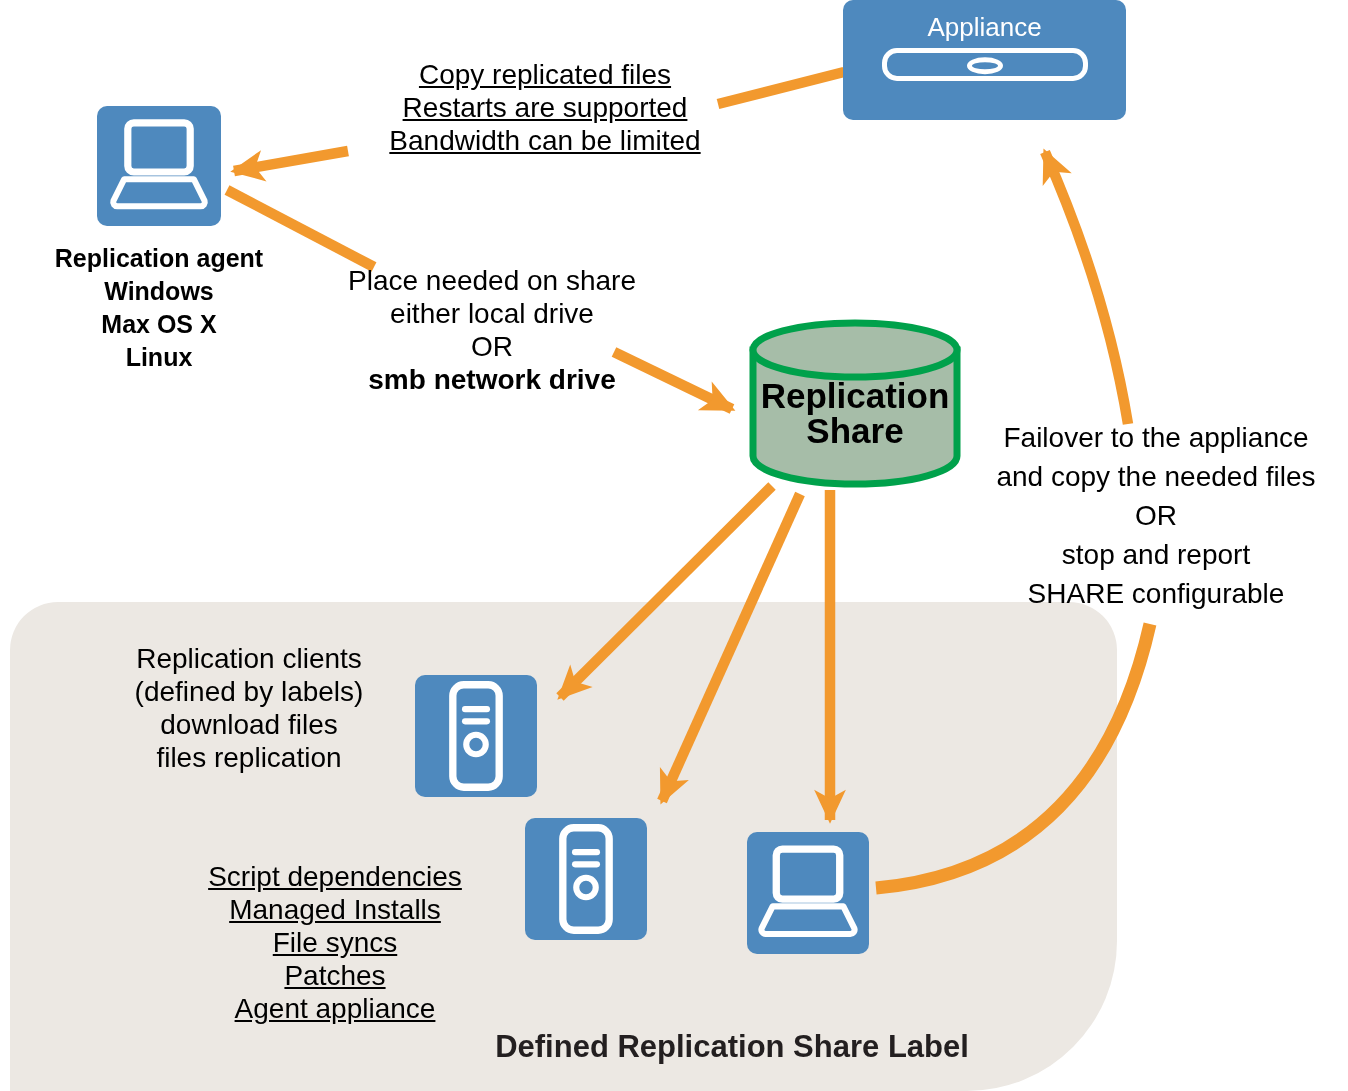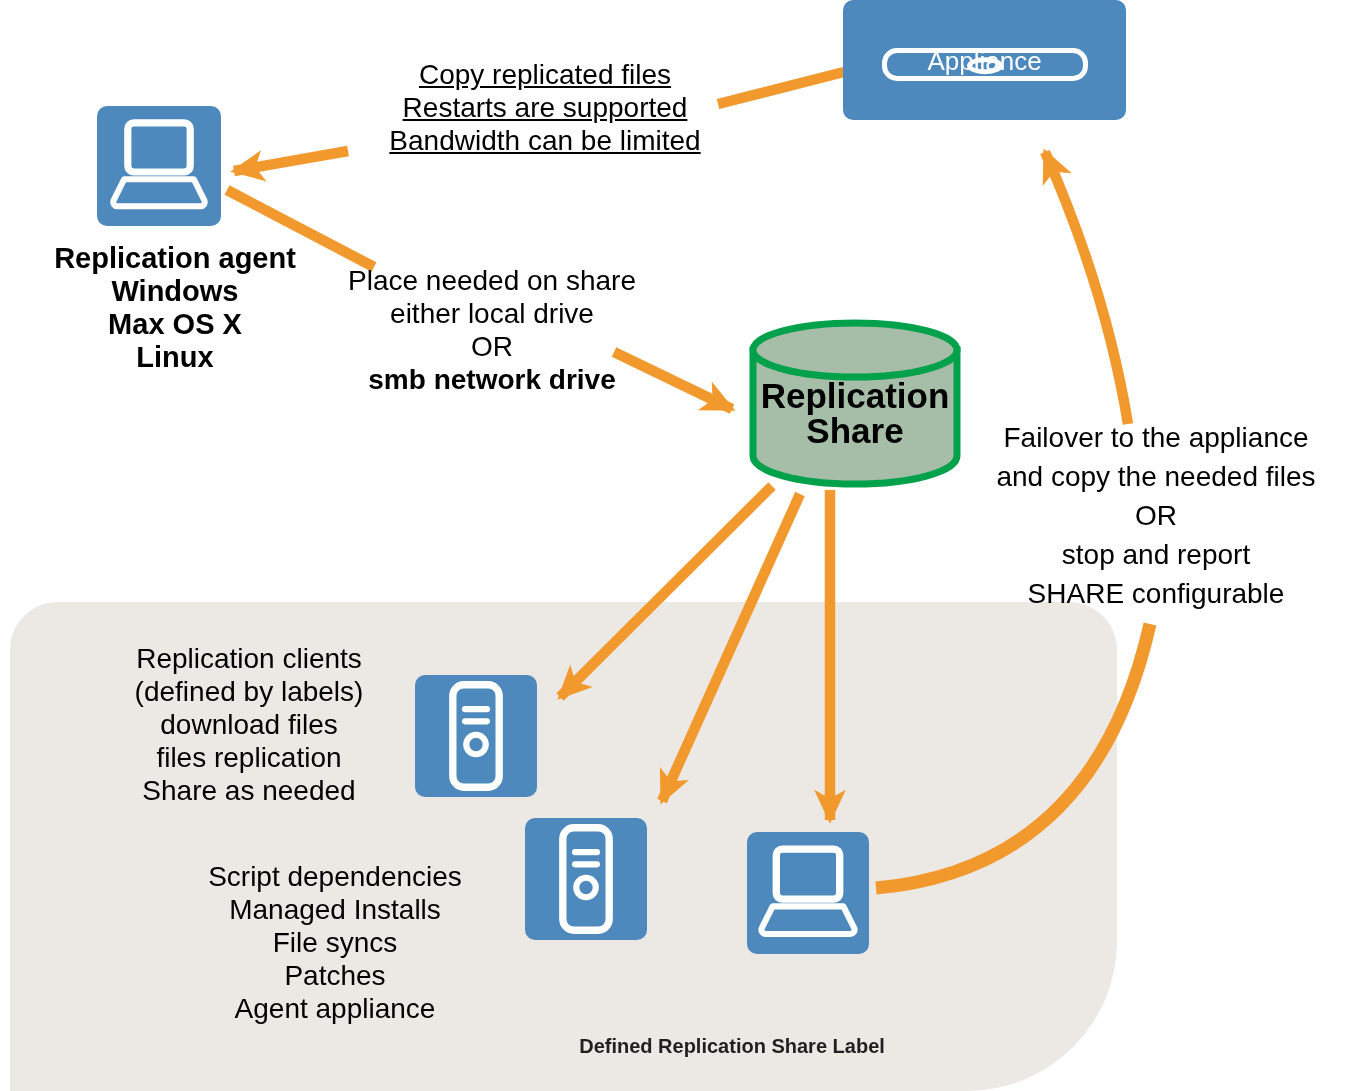--- a/index.html
+++ b/index.html
@@ -23,41 +23,41 @@
   marker path{fill:var(--orange);}
 
   
   .tile{position:absolute;background:var(--blue);border-radius:10px;}
   .tile svg{position:absolute;inset:0;width:100%;height:100%;}
 
   
   .appliance{position:absolute;left:843px;top:0;width:283px;height:120px;
              background:var(--blue);border-radius:10px;}
   .appliance .label{position:absolute;top:12px;left:0;width:100%;text-align:center;
-                    color:var(--white);font-size:26px;margin-top:34px;}
+                    color:var(--white);font-size:26px;}
   .appl-server{position:absolute;left:50%;top:48px;transform:translateX(-50%);
                width:206px;height:33px;border:5px solid var(--white);border-radius:15px;}
   .appl-ellipse{position:absolute;left:50%;top:50%;transform:translate(-50%,-46%);
                 width:36px;height:17px;border:5px solid var(--white);border-radius:50%;}
 
   
   .cyl{position:absolute;left:748px;top:318px;width:214px;height:174px;}
   .cyl .label{position:absolute;top:60px;left:0;width:100%;text-align:center;
               font-weight:bold;font-size:35px;line-height:35px;color:var(--ink);}
 
   
   .txt{position:absolute;text-align:center;font-size:28px;line-height:33px;color:var(--ink);}
   .txt .b{font-weight:bold;}
-  .agent-txt{left:16px;top:242px;width:318px;font-size:29px;font-weight:bold;}
+  .agent-txt{left:0;top:242px;width:318px;font-size:25px;font-weight:bold;}
   .copy-txt{left:345px;top:58px;width:400px;text-decoration:underline;}
   .place-txt{left:300px;top:264px;width:384px;}
   .failover-txt{left:960px;top:418px;width:392px;line-height:39px;}
   .clients-txt{left:63px;top:642px;width:372px;}
-  .tasks-txt{left:140px;top:860px;width:390px;}
-  .panel-label{left:477px;top:1030px;width:510px;font-size:20px;font-weight:bold;color:var(--label_ink);}
+  .tasks-txt{left:140px;top:860px;width:390px;text-decoration:underline;}
+  .panel-label{left:477px;top:1030px;width:510px;font-size:31px;font-weight:bold;color:var(--label_ink);}
 </style>
 </head>
 <body>
 
 <div class="canvas">
 
   <div class="panel"></div>
 
   <svg class="wires" viewBox="0 0 1348 1091">
     <defs>
@@ -127,21 +127,20 @@
     <div>OR</div>
     <div>stop and report</div>
     <div>SHARE configurable</div>
   </div>
 
   <div class="txt clients-txt">
     <div>Replication clients</div>
     <div>(defined by labels)</div>
     <div>download files</div>
     <div>files replication</div>
-    <div>Share as needed</div>
   </div>
 
   <div class="tile node" style="left:415px;top:675px;width:122px;height:122px;">
     <svg viewBox="0 0 100 100">
       <rect x="31" y="8" width="38" height="84" rx="9" fill="none" stroke="#fff" stroke-width="6"></rect>
       <line x1="41" y1="28" x2="59" y2="28" stroke="#fff" stroke-width="5" stroke-linecap="round"></line>
       <line x1="41" y1="38" x2="59" y2="38" stroke="#fff" stroke-width="5" stroke-linecap="round"></line>
       <circle cx="50" cy="57" r="8" fill="none" stroke="#fff" stroke-width="5"></circle>
     </svg>
   </div>

